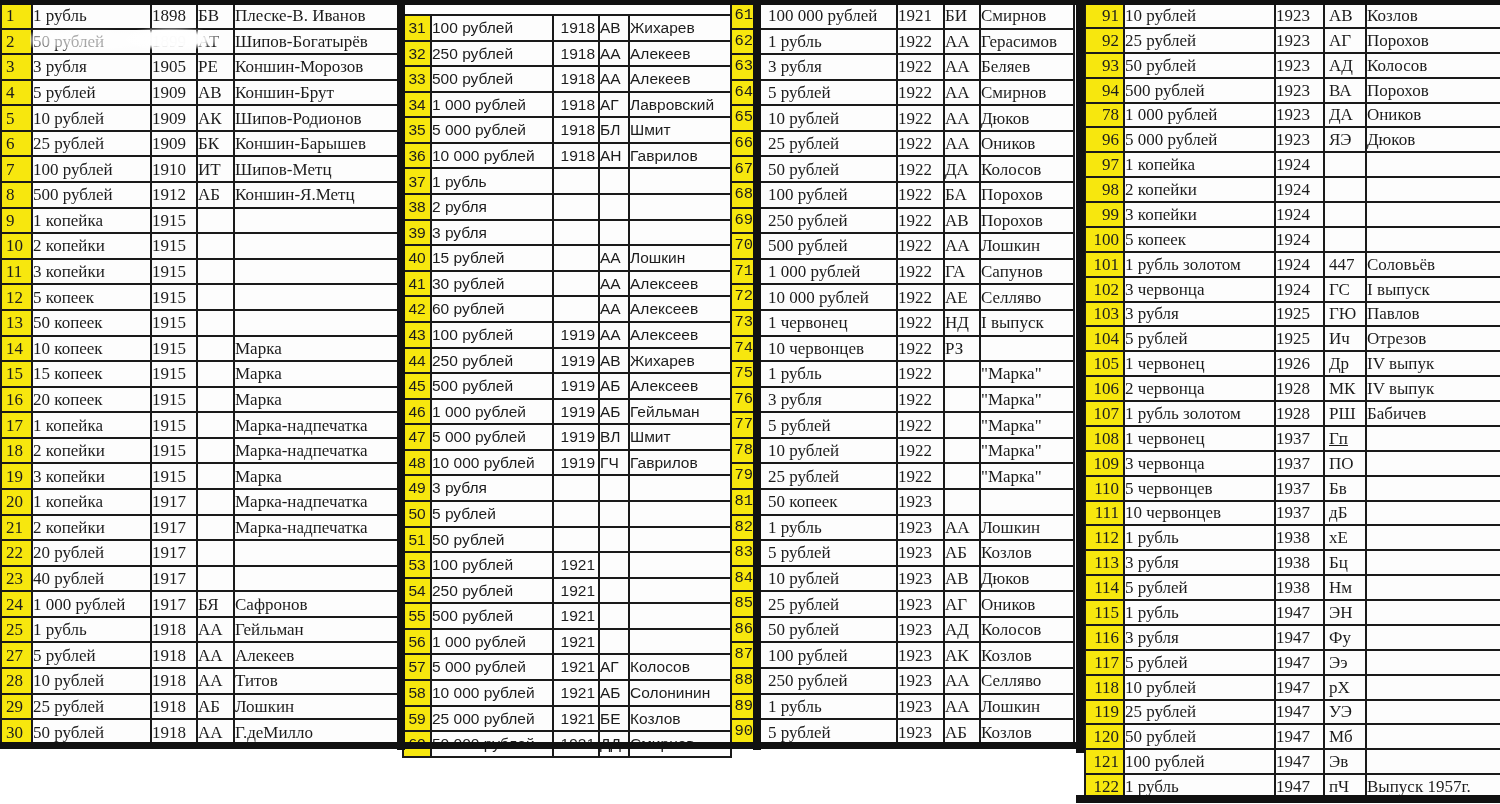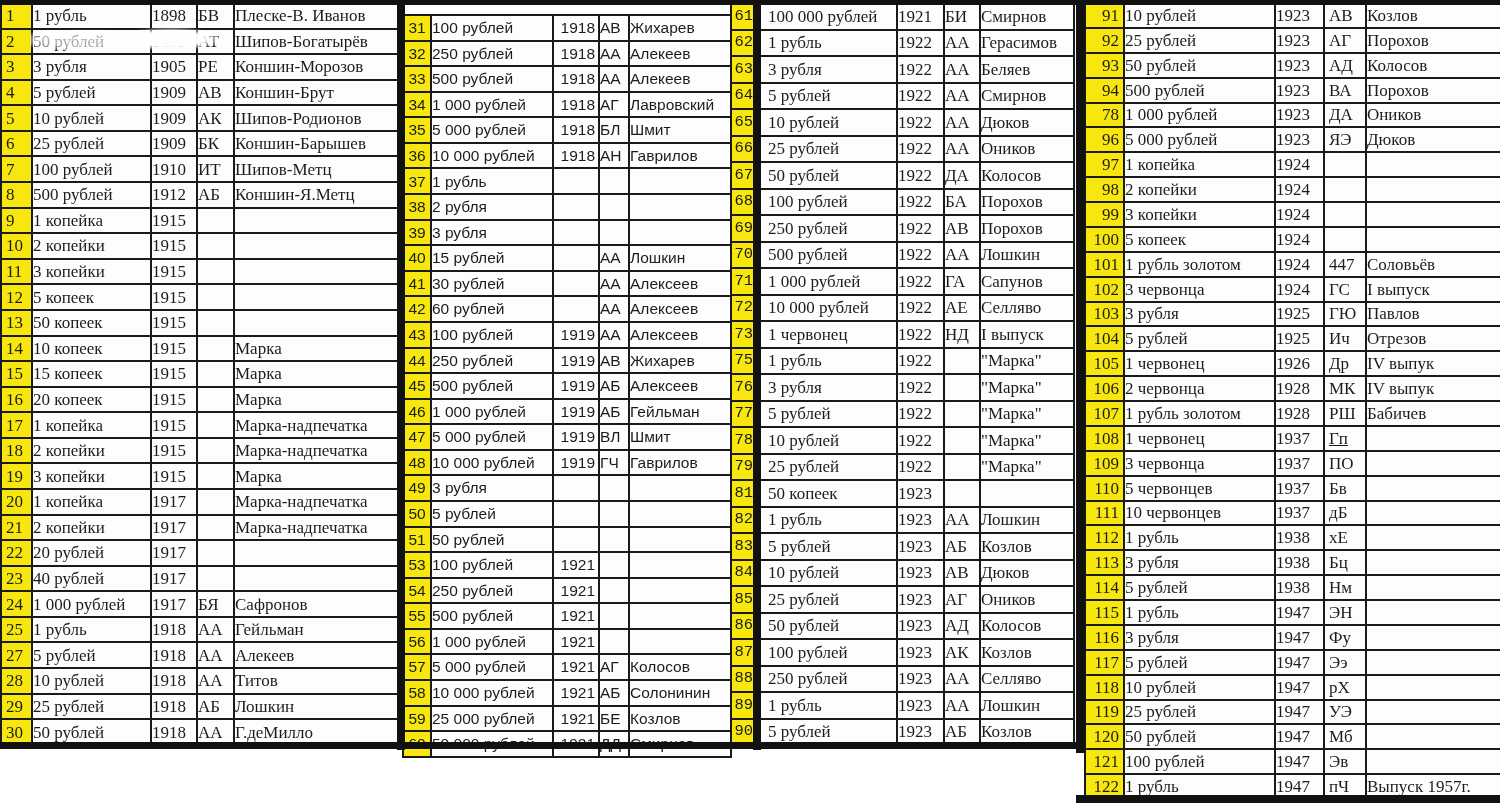--- a/index.html
+++ b/index.html
@@ -572,20 +572,27 @@
           <td class="c4">Селляво</td>
         </tr>
         <tr>
           <td class="c0">73</td>
           <td class="c1">1 червонец</td>
           <td class="c2">1922</td>
           <td class="c3">НД</td>
           <td class="c4">I выпуск</td>
         </tr>
         <tr>
+          <td class="c0">74</td>
+          <td class="c1">10 червонцев</td>
+          <td class="c2">1922</td>
+          <td class="c3">РЗ</td>
+          <td class="c4"></td>
+        </tr>
+        <tr>
           <td class="c0">75</td>
           <td class="c1">1 рубль</td>
           <td class="c2">1922</td>
           <td class="c3"></td>
           <td class="c4">"Марка"</td>
         </tr>
         <tr>
           <td class="c0">76</td>
           <td class="c1">3 рубля</td>
           <td class="c2">1922</td>

